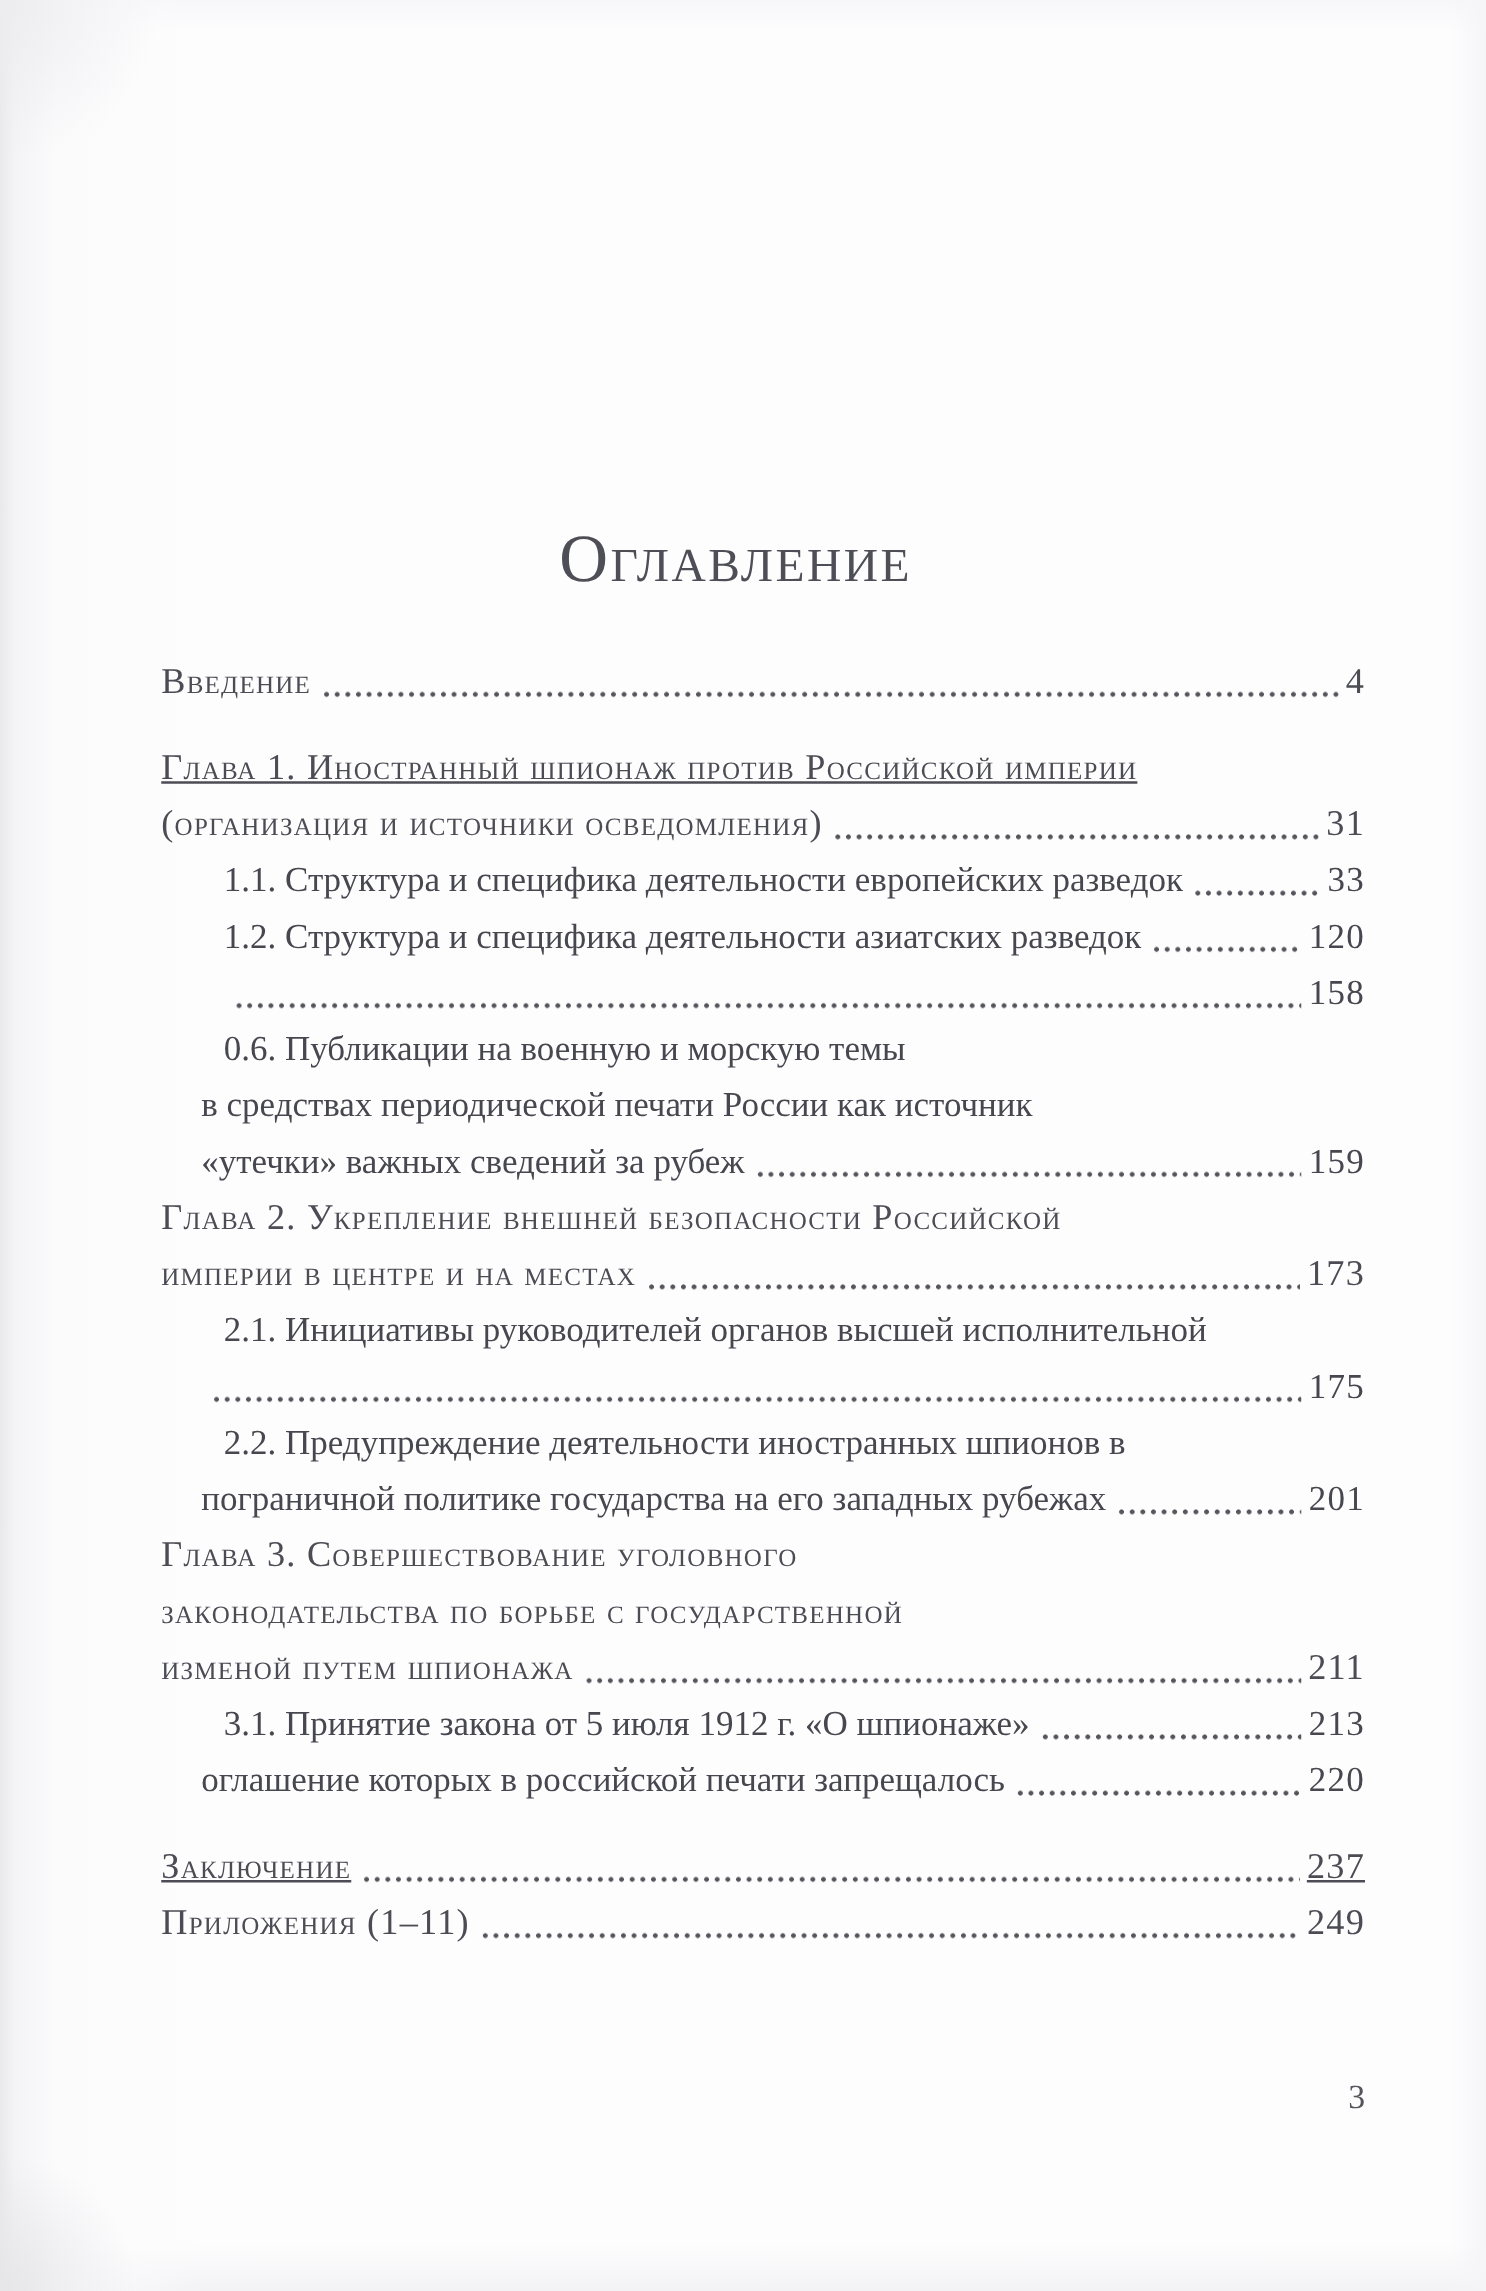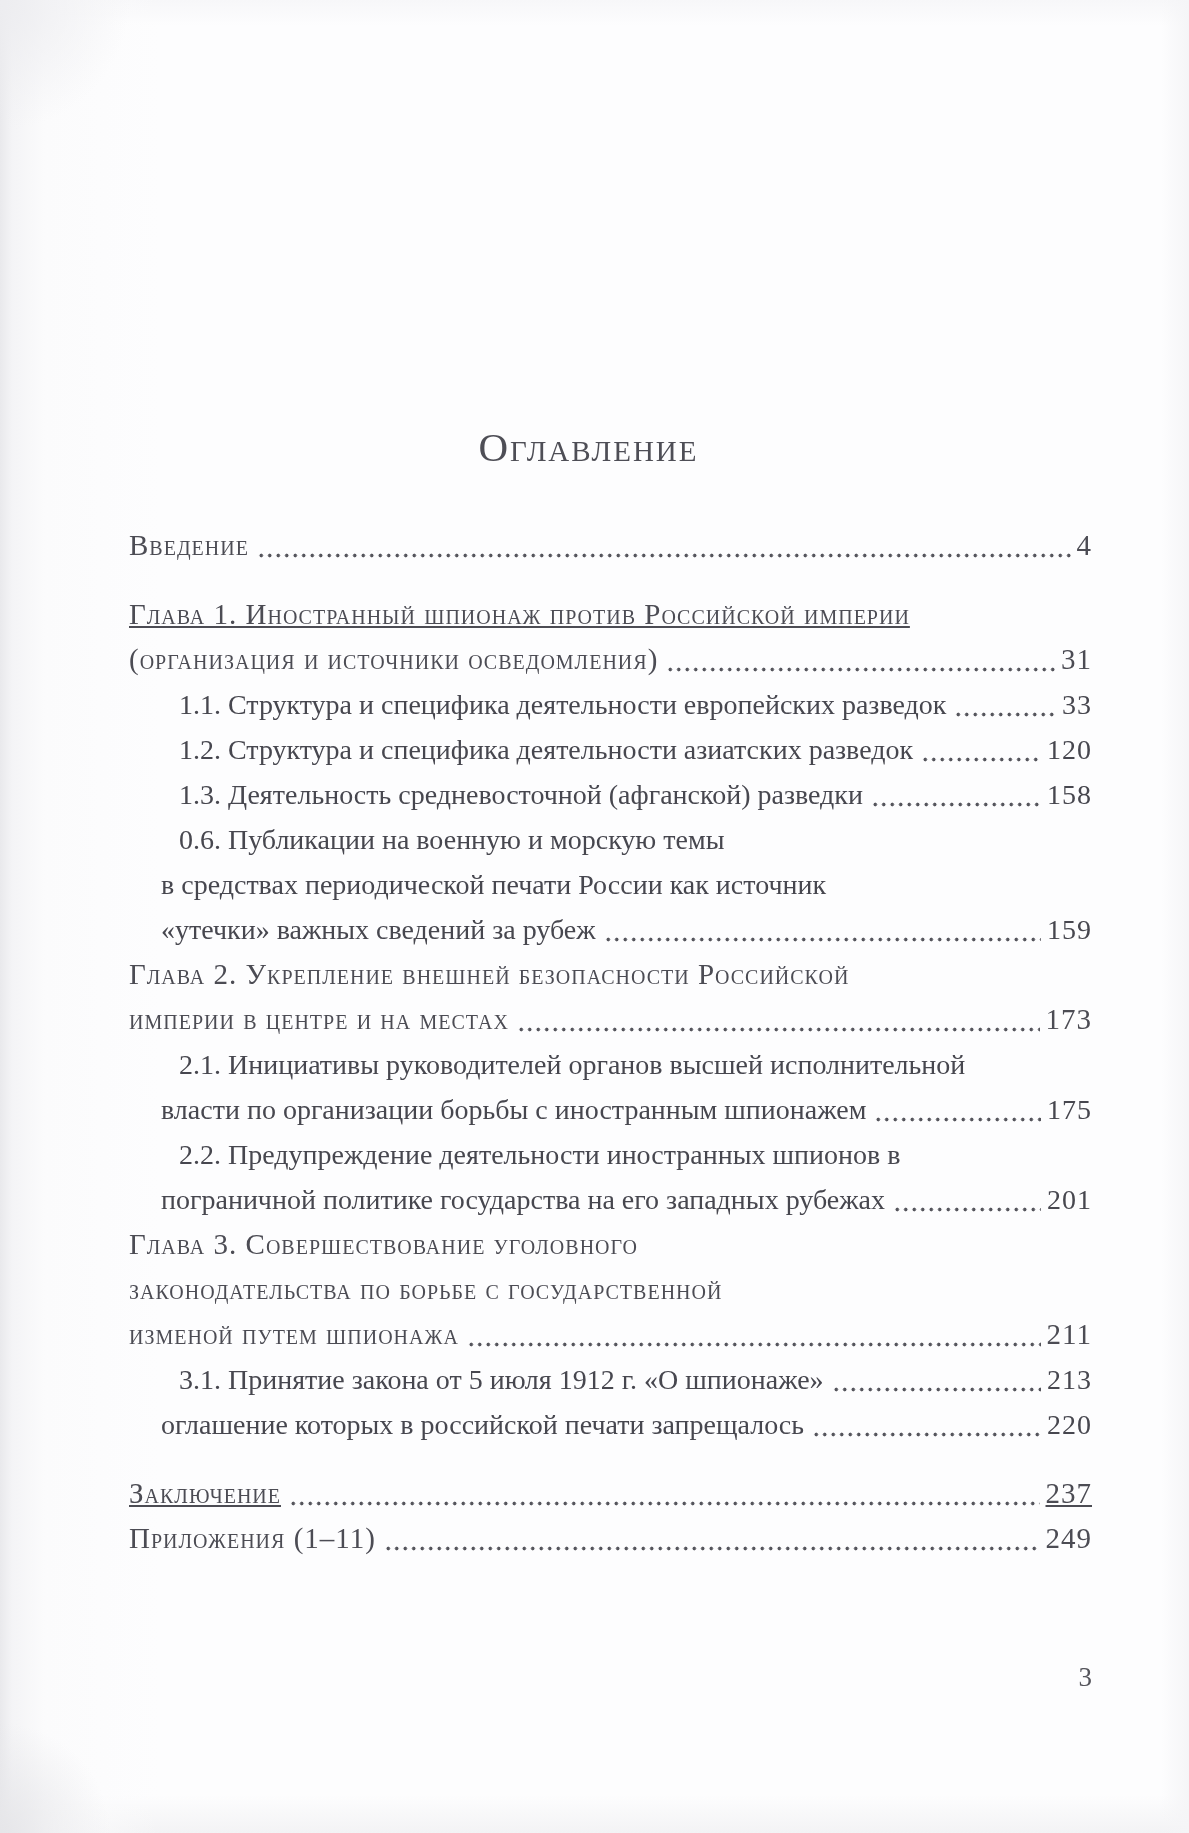--- a/index.html
+++ b/index.html
@@ -18,21 +18,21 @@
       linear-gradient(180deg, #f7f7f9 0px, rgba(255,255,255,0) 26px);
     font-family: "Liberation Serif", "DejaVu Serif", serif;
     color: #47474f;
   }
   .content {
     padding: 420px 97px 0 85px;
   }
   .toc-title {
     text-align: center;
     font-variant: small-caps;
-    font-size: 41px;
+    font-size: 54px;
     line-height: 54px;
     letter-spacing: 2px;
     color: #4e4e56;
     margin-bottom: 49px;
   }
   .row {
     display: flex;
     align-items: baseline;
     height: 45px;
     line-height: 45px;
@@ -92,21 +92,20 @@
           <span class="label">1.1. Структура и специфика деятельности европейских разведок</span>
           <span class="dots"></span>
           <span class="pg">33</span>
         </div>
         <div class="row ind1">
           <span class="label">1.2. Структура и специфика деятельности азиатских разведок</span>
           <span class="dots"></span>
           <span class="pg">120</span>
         </div>
         <div class="row ind1">
-          <span class="label">1.3. Деятельность средневосточной (афганской) разведки</span>
           <span class="dots"></span>
           <span class="pg">158</span>
         </div>
         <div class="row ind1">
           <span class="label">0.6. Публикации на военную и морскую темы</span>
         </div>
         <div class="row ind2">
           <span class="label">в средствах периодической печати России как источник</span>
         </div>
         <div class="row ind2">
@@ -119,21 +118,20 @@
         </div>
         <div class="row ind0 caps">
           <span class="label">империи в центре и на местах</span>
           <span class="dots"></span>
           <span class="pg">173</span>
         </div>
         <div class="row ind1">
           <span class="label">2.1. Инициативы руководителей органов высшей исполнительной</span>
         </div>
         <div class="row ind2">
-          <span class="label">власти по организации борьбы с иностранным шпионажем</span>
           <span class="dots"></span>
           <span class="pg">175</span>
         </div>
         <div class="row ind1">
           <span class="label">2.2. Предупреждение деятельности иностранных шпионов в</span>
         </div>
         <div class="row ind2">
           <span class="label">пограничной политике государства на его западных рубежах</span>
           <span class="dots"></span>
           <span class="pg">201</span>

